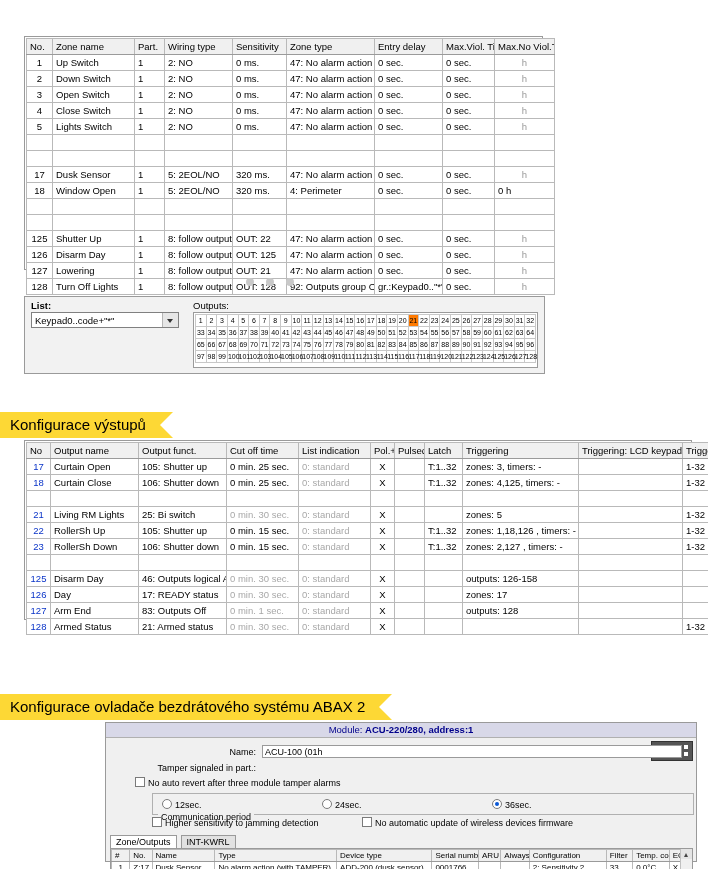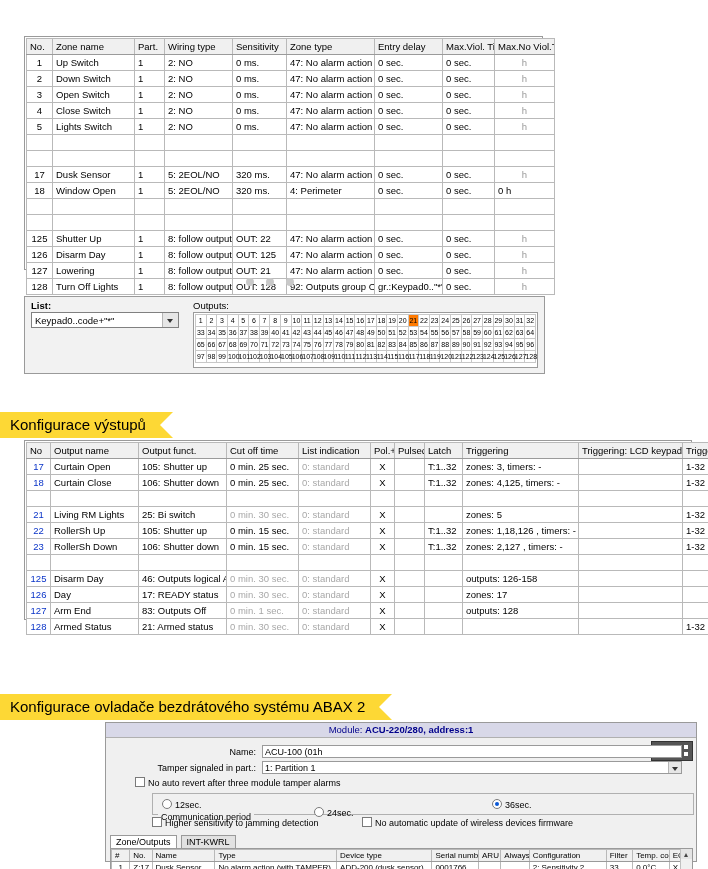--- a/index.html
+++ b/index.html
@@ -687,36 +687,32 @@
         <i style="left:11px;top:10px"></i>
         <i style="left:18px;top:10px"></i>
         <i style="left:25px;top:10px"></i>
         <i style="left:32px;top:10px"></i>
     </div>
 
     <div class="row-lbl" style="left:20px;top:24px;width:130px;">Name:</div>
     <div class="fld" style="left:156px;top:22px;width:420px;">ACU-100  (01h</div>
 
     <div class="row-lbl" style="left:20px;top:40px;width:130px;">Tamper signaled in part.:</div>
-    <div class="fld combo2" style="left:156px;top:38px;width:420px;">
-      <span>1: Partition 1</span>
-      <span class="arrow"></span>
-    </div>
 
     <div class="chk" style="left:29px;top:54px;">
       <span class="box"></span><span>No auto revert after three module tamper alarms</span>
     </div>
 
     <div class="group" style="left:46px;top:70px;width:540px;height:20px;">
       <span class="cap">Communication period</span>
     </div>
     <div class="rad" style="left:56px;top:76px;">
       <span class="cir"></span><span>12sec.</span>
     </div>
-    <div class="rad" style="left:208px;top:76px;margin-top:8px;">
+    <div class="rad" style="left:216px;top:76px;">
       <span class="cir"></span><span>24sec.</span>
     </div>
     <div class="rad on" style="left:386px;top:76px;">
       <span class="cir"></span><span>36sec.</span>
     </div>
 
     <div class="chk" style="left:46px;top:94px;">
       <span class="box"></span><span>Higher sensitivity to jamming detection</span>
     </div>
     <div class="chk" style="left:256px;top:94px;">

